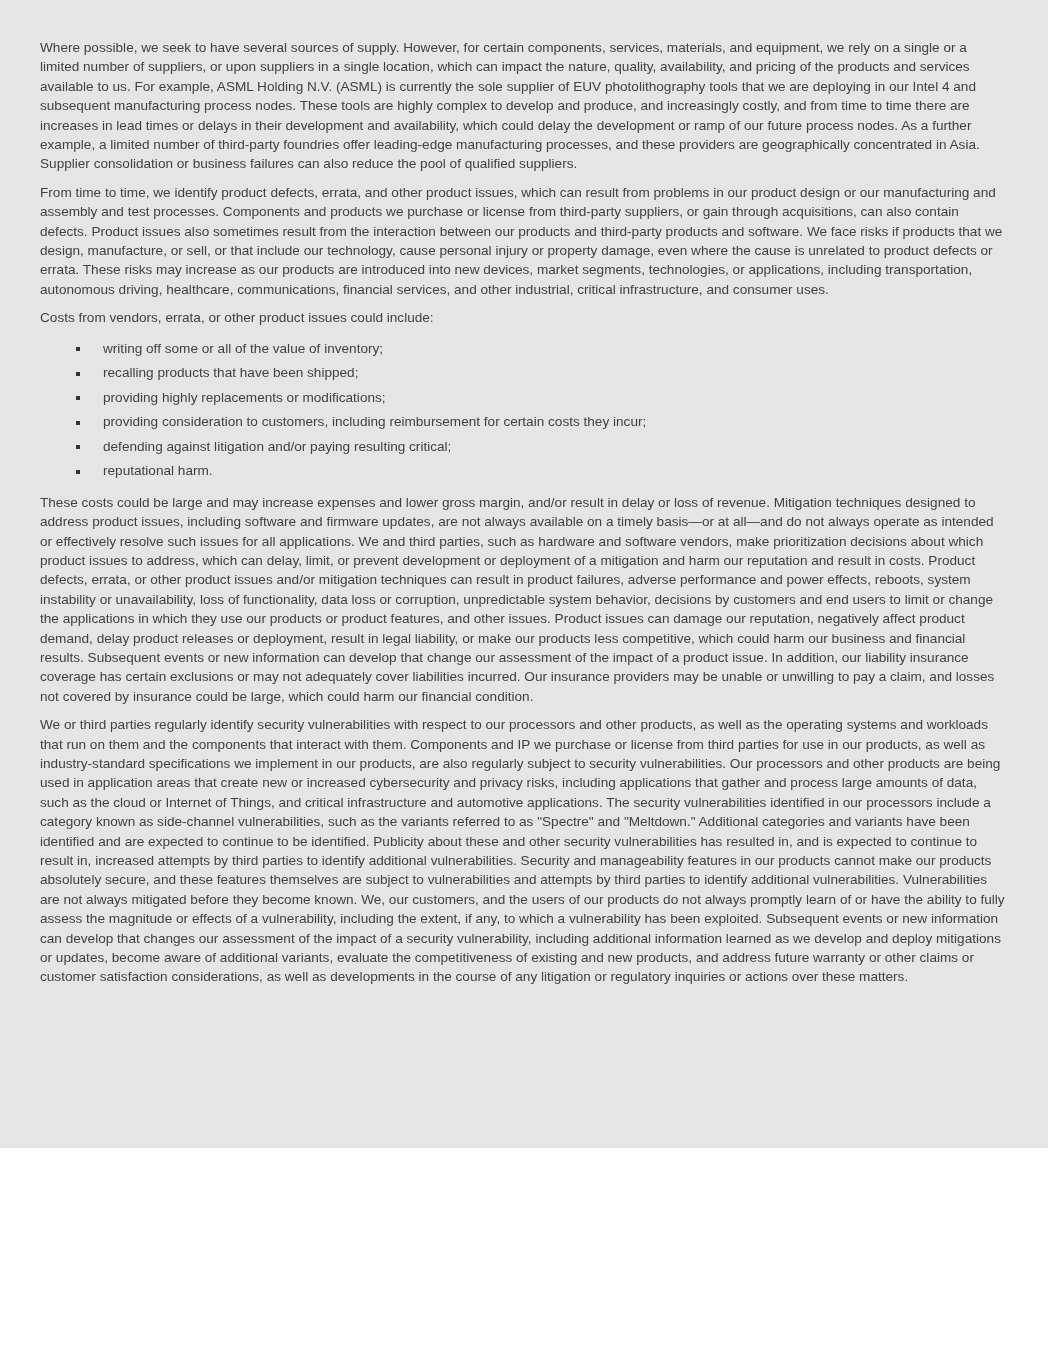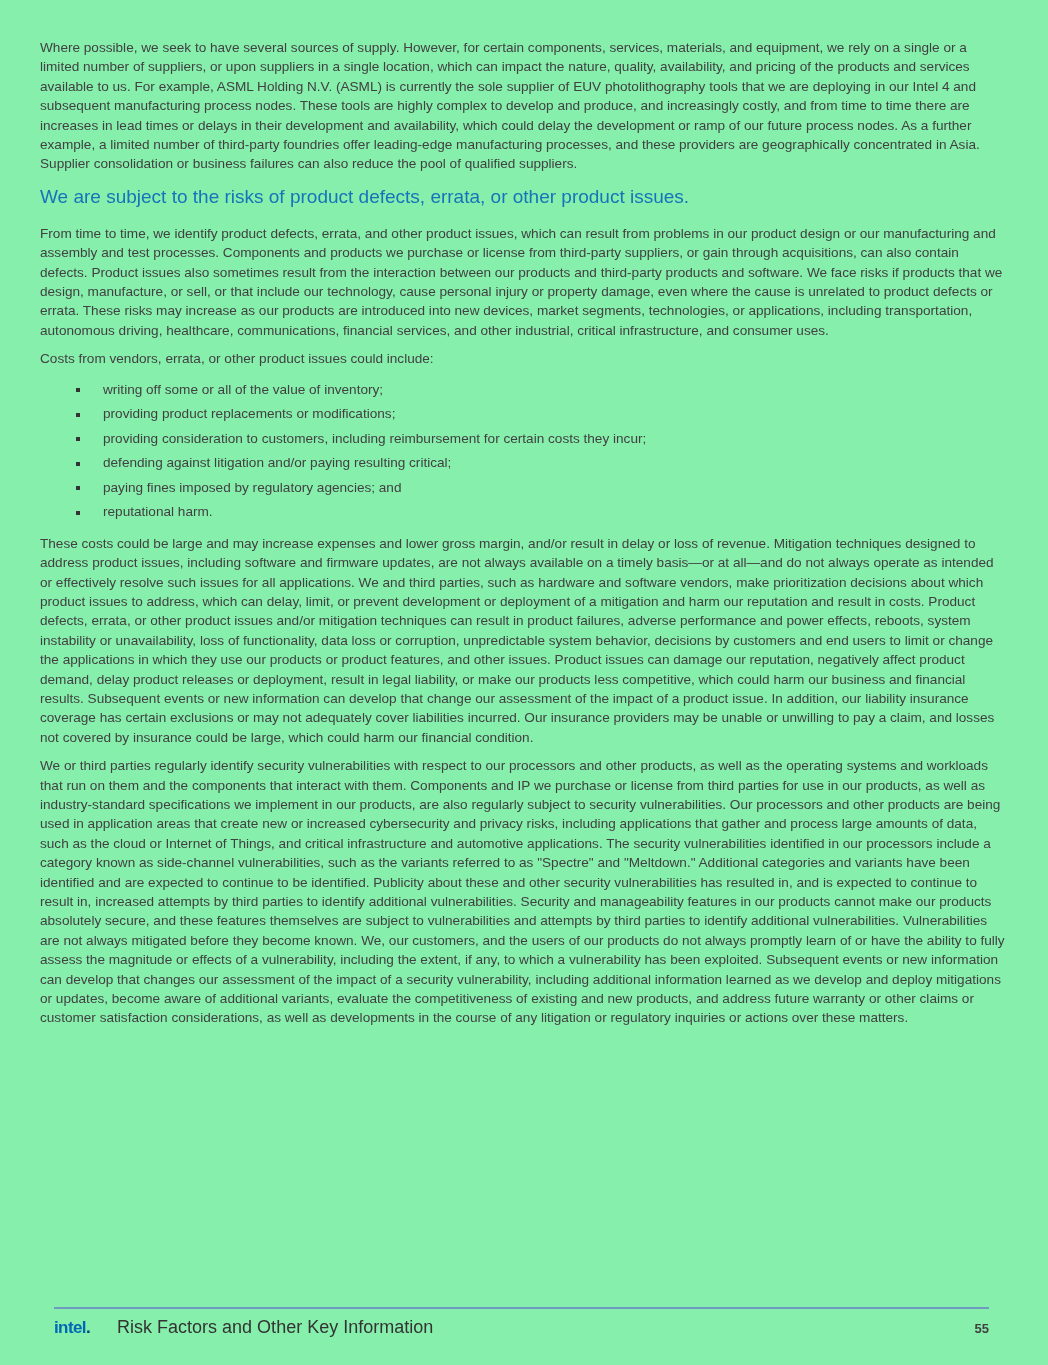--- a/index.html
+++ b/index.html
@@ -1,20 +1,20 @@
 <!DOCTYPE html>
 <html><head>
 <meta charset="utf-8">
 <style>
   html, body { margin: 0; padding: 0; background: #ffffff; }
   .page {
     position: relative;
     width: 1048px;
-    height: 1365px;
-    background: #86efac;
+    height: 1148px;
+    background: #e5e5e5;
     font-family: "Liberation Sans", sans-serif;
     color: #414141;
     overflow: hidden;
   }
   .content {
     position: absolute;
     top: 38px;
     left: 40px;
     width: 968px;
   }
@@ -92,29 +92,28 @@
 </style>
 </head>
 <body>
 
 <div class="page">
   <main class="content">
 
     <p>Where possible, we seek to have several sources of supply. However, for certain components, services, materials, and equipment, we rely on a single or a limited number of suppliers, or upon suppliers in a single location, which can impact the nature, quality, availability, and pricing of the products and services available to us. For example, ASML Holding N.V. (ASML) is currently the sole supplier of EUV photolithography tools that we are deploying in our Intel 4 and subsequent manufacturing process nodes. These tools are highly complex to develop and produce, and increasingly costly, and from time to time there are increases in lead times or delays in their development and availability, which could delay the development or ramp of our future process nodes. As a further example, a limited number of third-party foundries offer leading-edge manufacturing processes, and these providers are geographically concentrated in Asia. Supplier consolidation or business failures can also reduce the pool of qualified suppliers.</p>
 
     <section>
-      <h2 class="section-heading">We are subject to the risks of product defects, errata, or other product issues.</h2>
       <p>From time to time, we identify product defects, errata, and other product issues, which can result from problems in our product design or our manufacturing and assembly and test processes. Components and products we purchase or license from third-party suppliers, or gain through acquisitions, can also contain defects. Product issues also sometimes result from the interaction between our products and third-party products and software. We face risks if products that we design, manufacture, or sell, or that include our technology, cause personal injury or property damage, even where the cause is unrelated to product defects or errata. These risks may increase as our products are introduced into new devices, market segments, technologies, or applications, including transportation, autonomous driving, healthcare, communications, financial services, and other industrial, critical infrastructure, and consumer uses.</p>
       <p>Costs from vendors, errata, or other product issues could include:</p>
       <ul class="bullet-list">
         <li><span class="bullet-marker"></span><span>writing off some or all of the value of inventory;</span></li>
-        <li><span class="bullet-marker"></span><span>providing product replacements or modifications;</span></li>
+        <li><span class="bullet-marker"></span><span>recalling products that have been shipped;</span></li>
+        <li><span class="bullet-marker"></span><span>providing highly replacements or modifications;</span></li>
         <li><span class="bullet-marker"></span><span>providing consideration to customers, including reimbursement for certain costs they incur;</span></li>
         <li><span class="bullet-marker"></span><span>defending against litigation and/or paying resulting critical;</span></li>
-        <li><span class="bullet-marker"></span><span>paying fines imposed by regulatory agencies; and</span></li>
         <li><span class="bullet-marker"></span><span>reputational harm.</span></li>
       </ul>
       <p>These costs could be large and may increase expenses and lower gross margin, and/or result in delay or loss of revenue. Mitigation techniques designed to address product issues, including software and firmware updates, are not always available on a timely basis—or at all—and do not always operate as intended or effectively resolve such issues for all applications. We and third parties, such as hardware and software vendors, make prioritization decisions about which product issues to address, which can delay, limit, or prevent development or deployment of a mitigation and harm our reputation and result in costs. Product defects, errata, or other product issues and/or mitigation techniques can result in product failures, adverse performance and power effects, reboots, system instability or unavailability, loss of functionality, data loss or corruption, unpredictable system behavior, decisions by customers and end users to limit or change the applications in which they use our products or product features, and other issues. Product issues can damage our reputation, negatively affect product demand, delay product releases or deployment, result in legal liability, or make our products less competitive, which could harm our business and financial results. Subsequent events or new information can develop that change our assessment of the impact of a product issue. In addition, our liability insurance coverage has certain exclusions or may not adequately cover liabilities incurred. Our insurance providers may be unable or unwilling to pay a claim, and losses not covered by insurance could be large, which could harm our financial condition.</p>
     </section>
 
     <section>
       <p>We or third parties regularly identify security vulnerabilities with respect to our processors and other products, as well as the operating systems and workloads that run on them and the components that interact with them. Components and IP we purchase or license from third parties for use in our products, as well as industry-standard specifications we implement in our products, are also regularly subject to security vulnerabilities. Our processors and other products are being used in application areas that create new or increased cybersecurity and privacy risks, including applications that gather and process large amounts of data, such as the cloud or Internet of Things, and critical infrastructure and automotive applications. The security vulnerabilities identified in our processors include a category known as side-channel vulnerabilities, such as the variants referred to as "Spectre" and "Meltdown." Additional categories and variants have been identified and are expected to continue to be identified. Publicity about these and other security vulnerabilities has resulted in, and is expected to continue to result in, increased attempts by third parties to identify additional vulnerabilities. Security and manageability features in our products cannot make our products absolutely secure, and these features themselves are subject to vulnerabilities and attempts by third parties to identify additional vulnerabilities. Vulnerabilities are not always mitigated before they become known. We, our customers, and the users of our products do not always promptly learn of or have the ability to fully assess the magnitude or effects of a vulnerability, including the extent, if any, to which a vulnerability has been exploited. Subsequent events or new information can develop that changes our assessment of the impact of a security vulnerability, including additional information learned as we develop and deploy mitigations or updates, become aware of additional variants, evaluate the competitiveness of existing and new products, and address future warranty or other claims or customer satisfaction considerations, as well as developments in the course of any litigation or regulatory inquiries or actions over these matters.</p>
     </section>
 
   </main>

